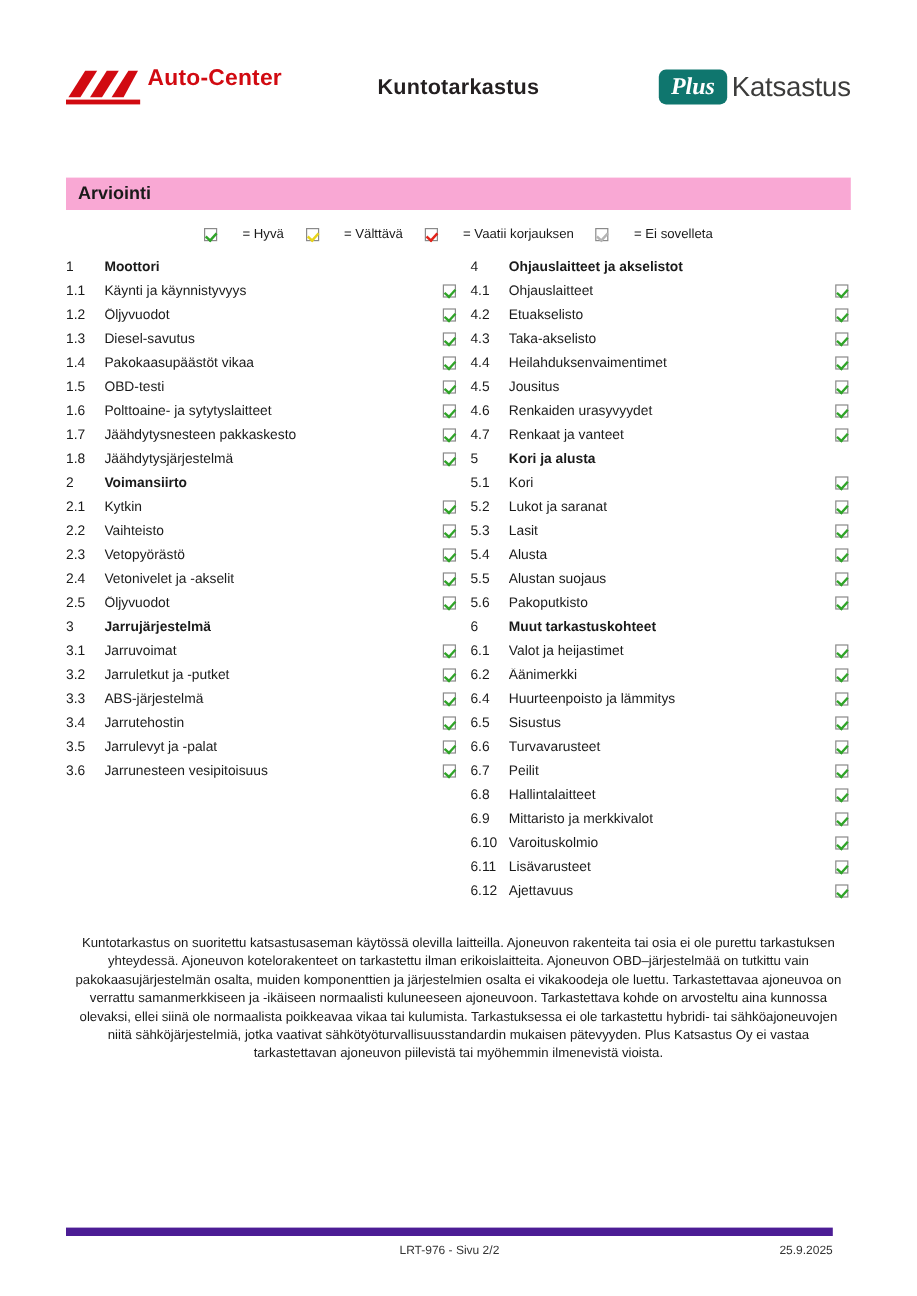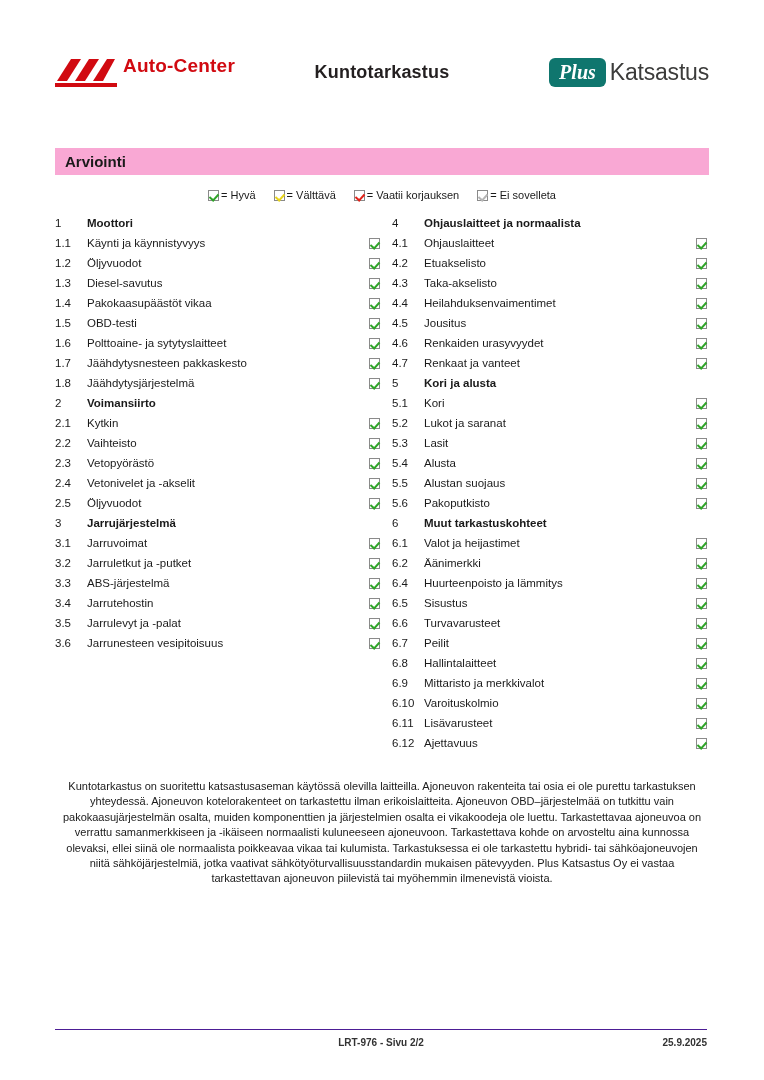--- a/index.html
+++ b/index.html
@@ -105,21 +105,21 @@
     display: flex;
     justify-content: center;
     align-items: center;
     gap: 18px;
     font-size: 11px;
     color: #1a1a1a;
   }
   .legend-item {
     display: flex;
     align-items: center;
-    gap: 2px;
+    gap: 21px;
     white-space: nowrap;
   }
 
   
   .cb {
     display: inline-block;
     width: 11px;
     height: 11px;
     border: 1px solid #8a8a8a;
     box-sizing: border-box;
@@ -184,29 +184,28 @@
     font-size: 11px;
     line-height: 15.4px;
     color: #1a1a1a;
     text-align: center;
   }
 
   
   .page-footer {
     position: absolute;
     left: 55px;
-    right: 57px;
+    right: 70px;
     bottom: 32px;
-    border-top: 1px solid #4c1d95;
+    border-top: 7px solid #4c1d95;
     padding-top: 7px;
     display: flex;
     justify-content: space-between;
     font-size: 10px;
     color: #333333;
-    font-weight: bold;
   }
   .page-footer .center {
     position: absolute;
     left: 0; right: 0;
     text-align: center;
     top: 7px;
     font-size: 10px;
     color: #333333;
   }
   .page-footer .right { margin-left: auto; }
@@ -369,21 +368,21 @@
         </div>
         <div class="row">
           <span class="num">3.6</span>
           <span class="lbl">Jarrunesteen vesipitoisuus</span>
           <span class="box"><span class="cb"></span></span>
         </div>
       </div>
     <div class="col right" id="col-right">
         <div class="row head">
           <span class="num">4</span>
-          <span class="lbl">Ohjauslaitteet ja normaalista</span>
+          <span class="lbl">Ohjauslaitteet ja akselistot</span>
           <span class="box"></span>
         </div>
         <div class="row">
           <span class="num">4.1</span>
           <span class="lbl">Ohjauslaitteet</span>
           <span class="box"><span class="cb"></span></span>
         </div>
         <div class="row">
           <span class="num">4.2</span>
           <span class="lbl">Etuakselisto</span>

